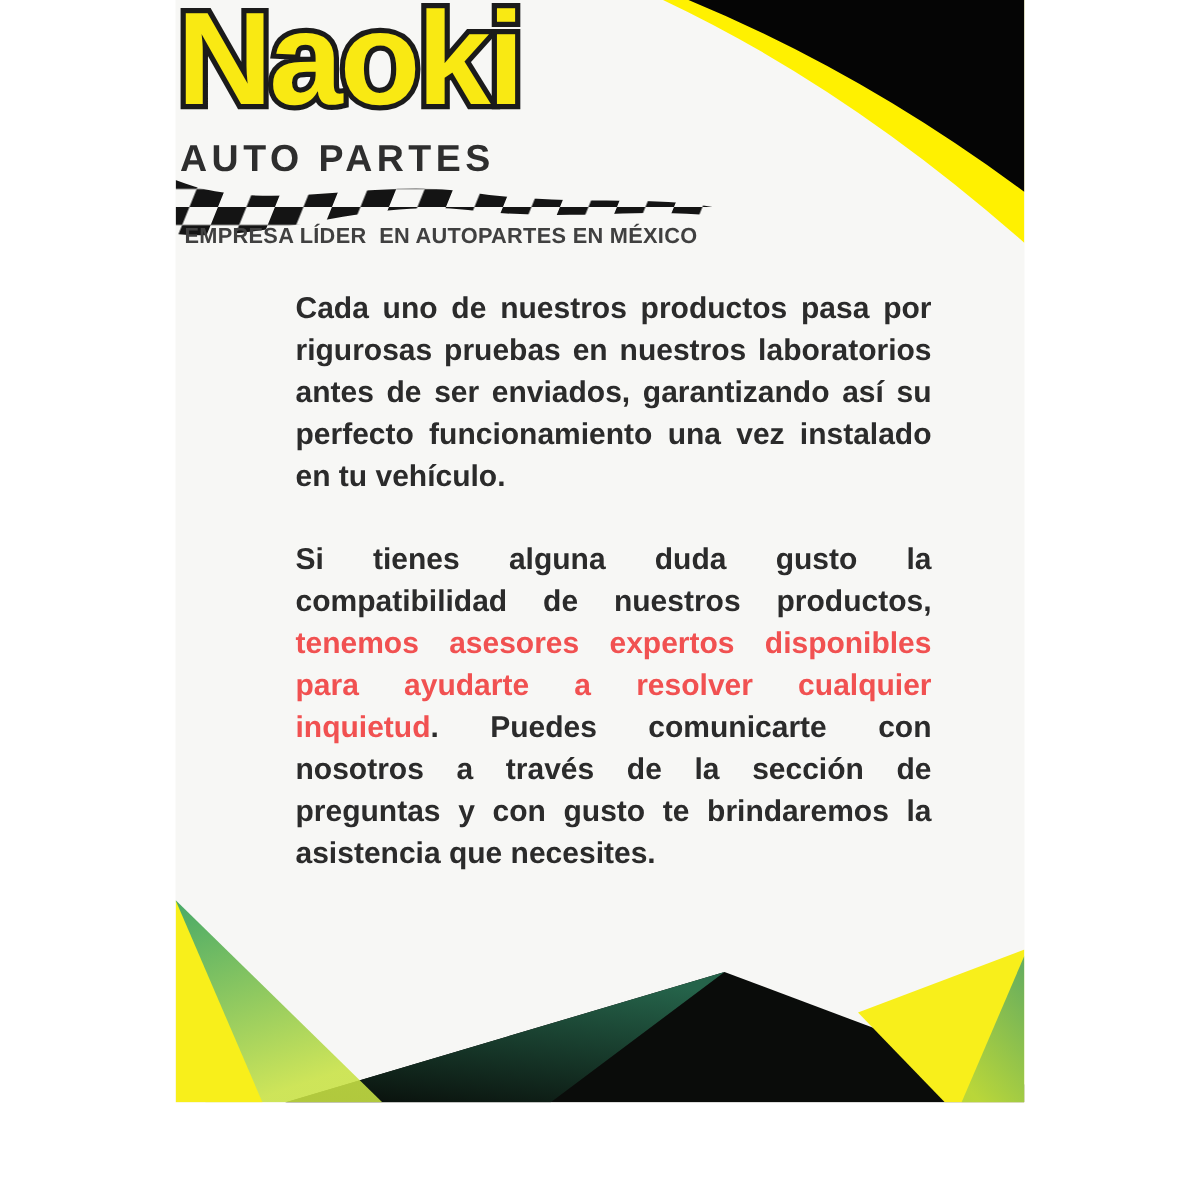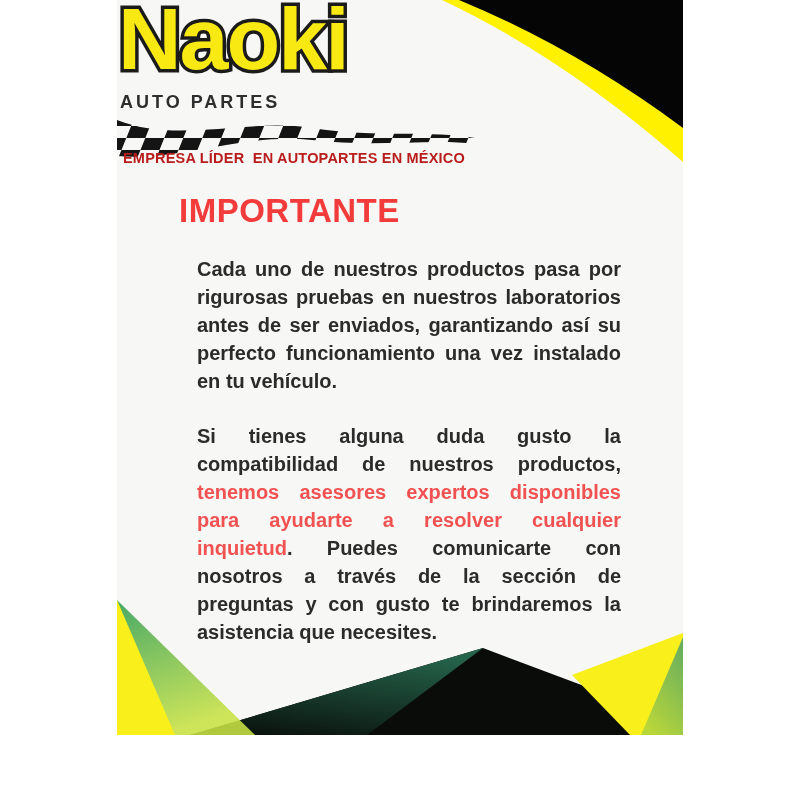--- a/index.html
+++ b/index.html
@@ -15,28 +15,28 @@
   .logo-text{
     position:absolute;left:1px;top:-16px;
     font-size:88px;font-weight:bold;letter-spacing:-2px;
     color:#f9e913;
     -webkit-text-stroke:7px #1b1b1b;
     paint-order:stroke fill;
     line-height:110px;
   }
   .logo-sub{
     position:absolute;left:3px;top:92px;
-    font-size:18px;font-weight:bold;letter-spacing:3px;
+    font-size:25px;font-weight:bold;letter-spacing:3px;
     color:#2e2e2e;
   }
   .flag{position:absolute;left:0;top:114px;}
   .tagline{
     position:absolute;left:6px;top:150px;
     font-size:14.5px;font-weight:bold;letter-spacing:.2px;
-    color:#b91c1c;white-space:pre-wrap;
+    color:#404040;white-space:pre-wrap;
   }
   
   .content{position:absolute;left:62px;top:192px;width:442px;}
   .heading{
     margin:0 0 25px 0;font-size:33px;font-weight:bold;
     letter-spacing:.5px;color:#f23b3b;
   }
   .content p{
     margin:0 0 27px 18px;
     font-size:20px;line-height:28px;font-weight:bold;
@@ -67,21 +67,20 @@
         <rect x="19" y="12" width="19" height="12" fill="#141414"></rect>
       </pattern>
     </defs>
     <path d="M0,6 C60,30 130,4 195,14 C260,24 315,16 358,24
              L358,30 C315,24 260,34 195,26 C130,18 60,48 0,42 Z" fill="url(#chk)"></path>
   </svg>
 
   <div class="tagline">EMPRESA LÍDER  EN AUTOPARTES EN MÉXICO</div>
 
   <div class="content">
-    <h1 class="heading">IMPORTANTE</h1>
     <p>Cada uno de nuestros productos pasa por rigurosas pruebas en nuestros laboratorios antes de ser enviados, garantizando así su perfecto funcionamiento una vez instalado en tu vehículo.</p>
     <p><span>Si tienes alguna duda gusto la compatibilidad de nuestros productos, </span><span class="hl">tenemos asesores expertos disponibles para ayudarte a resolver cualquier inquietud</span><span>. Puedes comunicarte con nosotros a través de la sección de preguntas y con gusto te brindaremos la asistencia que necesites.</span></p>
   </div>
 
   <svg class="bottom-shapes" viewBox="0 0 566 140" aria-hidden="true">
     <defs>
       <linearGradient id="gLeft" x1="0" y1="0" x2="0.35" y2="1">
         <stop offset="0" stop-color="#2f9e54"></stop>
         <stop offset="1" stop-color="#c8e244"></stop>
       </linearGradient>

